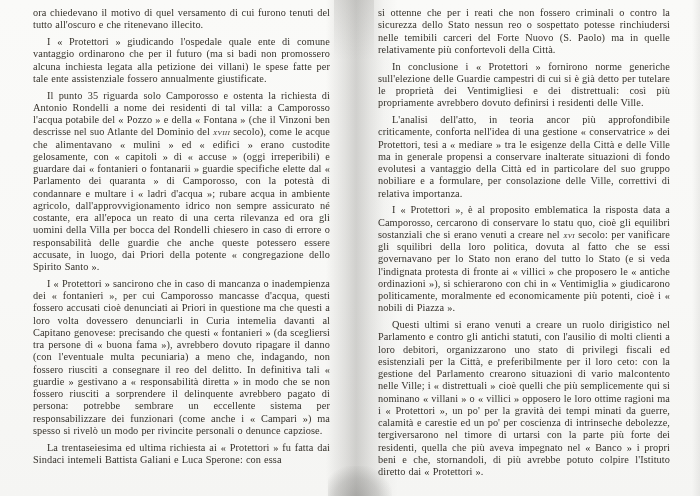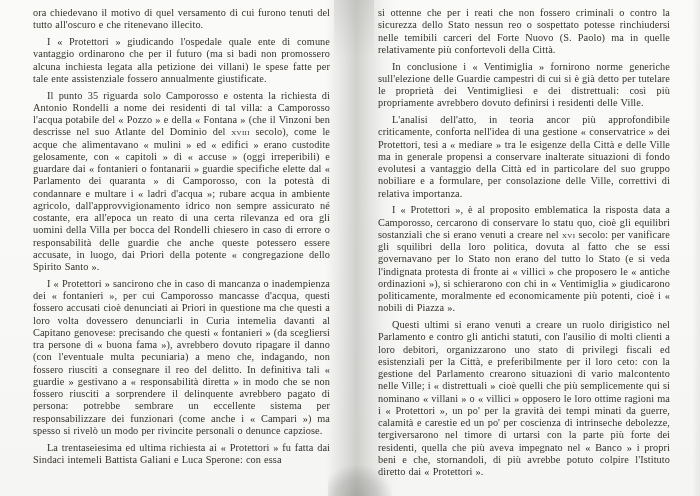--- a/index.html
+++ b/index.html
@@ -81,21 +81,21 @@
     -webkit-hyphens: auto;
   }
   .page-left  .text-block { left: 33px; width: 297px; }
   .page-right .text-block { left: 32px; width: 292px; }
 
   .para { margin: 0; }
   .para + .para { margin-top: 4.5px; }
   .para.indent { text-indent: 14px; }
 
   .it { }
-  .sc { font-variant: small-caps; letter-spacing: 0.3px; }
+  .sc { font-variant: small-caps; letter-spacing: 0.3px; font-style: italic; }
 
   .pagenum {
     position: absolute;
     font-size: 10.5px;
     color: #3a362f;
     margin-top: 28px;
   }
   .page-left  .pagenum { left: 17px;  top: 474px; }
   .page-right .pagenum { left: 293px; top: 489px; color: #55524b; }
 </style>
@@ -113,21 +113,21 @@
         <p class="para indent"><span>La trentaseiesima ed ultima richiesta ai « Protettori » fu fatta dai Sindaci intemeli Battista Galiani e Luca Sperone: con essa</span></p>
       </div>
     <div class="pagenum">216</div>
   </div>
 
   <div class="gutter"></div>
 
   <div class="page page-right">
     <div class="text-block">
         <p class="para"><span>si ottenne che per i reati che non fossero criminali o contro la sicurezza dello Stato nessun reo o sospettato potesse rinchiudersi nelle temibili carceri del Forte Nuovo (S. Paolo) ma in quelle relativamente più confortevoli della Città.</span></p>
-        <p class="para indent"><span>In conclusione i « Ventimiglia » fornirono norme generiche sull'elezione delle Guardie campestri di cui si è già detto per tutelare le proprietà dei Ventimigliesi e dei distrettuali: così più propriamente avrebbero dovuto definirsi i residenti delle Ville.</span></p>
+        <p class="para indent"><span>In conclusione i « Protettori » fornirono norme generiche sull'elezione delle Guardie campestri di cui si è già detto per tutelare le proprietà dei Ventimigliesi e dei distrettuali: così più propriamente avrebbero dovuto definirsi i residenti delle Ville.</span></p>
         <p class="para indent"><span>L'analisi dell'atto, in teoria ancor più approfondibile criticamente, conforta nell'idea di una gestione « conservatrice » dei Protettori, tesi a « mediare » tra le esigenze della Città e delle Ville ma in generale propensi a conservare inalterate situazioni di fondo evolutesi a vantaggio della Città ed in particolare del suo gruppo nobiliare e a formulare, per consolazione delle Ville, correttivi di relativa importanza.</span></p>
         <p class="para indent"><span>I « Protettori », è al proposito emblematica la risposta data a Camporosso, cercarono di conservare lo </span><span class="it">statu quo</span><span>, cioè gli equilibri sostanziali che si erano venuti a creare nel </span><span class="sc">xvi</span><span> secolo: per vanificare gli squilibri della loro politica, dovuta al fatto che se essi governavano per lo Stato non erano del tutto lo Stato (e si veda l'indignata protesta di fronte ai « villici » che proposero le « antiche ordinazioni »), si schierarono con chi in « Ventimiglia » giudicarono politicamente, moralmente ed economicamente più potenti, cioè i « nobili di Piazza ».</span></p>
         <p class="para indent"><span>Questi ultimi si erano venuti a creare un ruolo dirigistico nel Parlamento e contro gli antichi statuti, con l'ausilio di molti clienti a loro debitori, organizzarono uno stato di privilegi fiscali ed esistenziali per la Città, e preferibilmente per il loro ceto: con la gestione del Parlamento crearono situazioni di vario malcontento nelle Ville; i « distrettuali » cioè quelli che più semplicemente qui si nominano « villani » o « villici » opposero le loro ottime ragioni ma i « Protettori », un po' per la gravità dei tempi minati da guerre, calamità e carestie ed un po' per coscienza di intrinseche debolezze, tergiversarono nel timore di urtarsi con la parte più forte dei residenti, quella che più aveva impegnato nel « Banco » i propri beni e che, stornandoli, di più avrebbe potuto colpire l'Istituto diretto dai « Protettori ».</span></p>
       </div>
     <div class="pagenum">217</div>
   </div>
 
 </div>
 
 </body></html>

